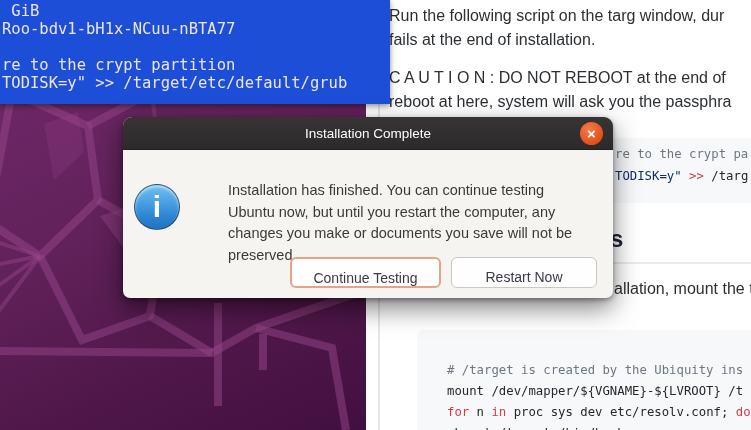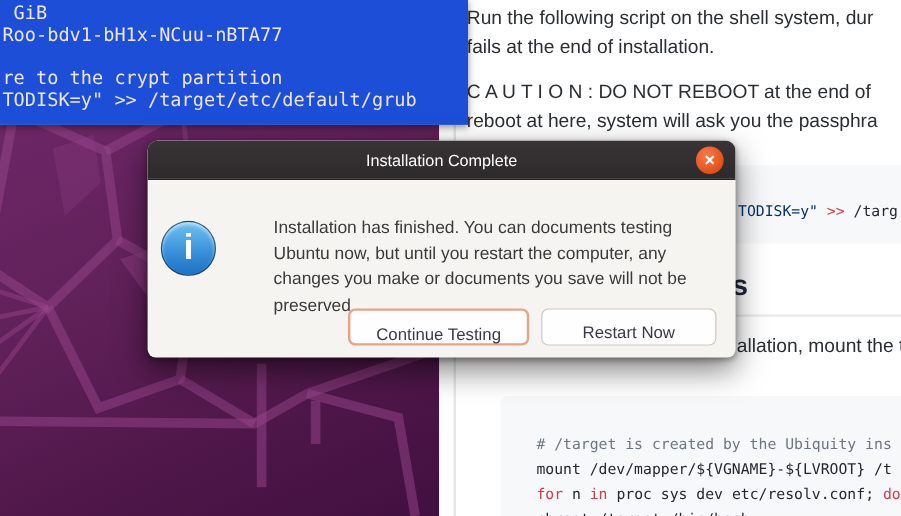--- a/index.html
+++ b/index.html
@@ -106,30 +106,31 @@
       </g>
       <polygon points="100,112 142,98 128,150" fill="#96458a" fill-opacity="0.45"></polygon>
       <polygon points="44,20 78,8 84,48 54,76" fill="#96458a" fill-opacity="0.25"></polygon>
     </svg>
   </div>
 
   <div class="docpanel">
     <div class="vline"></div>
 
     <div class="para p1">
-      <div class="pline">Run the following script on the shell system, dur</div>
+      <div class="pline">Run the following script on the targ window, dur</div>
       <div class="pline">fails at the end of installation.</div>
     </div>
 
     <div class="para p2">
       <div class="pline">C A U T I O N : DO NOT REBOOT at the end of</div>
       <div class="pline">reboot at here, system will ask you the passphra</div>
     </div>
 
     <div class="codeblock cb1">
+      <div class="cline l0"><span class="tok-com">re to the crypt pa</span></div>
       <div class="cline l1"><span class="tok-str">TODISK=y" </span><span class="tok-kw">&gt;&gt;</span><span class="tok-pla"> /targ</span></div>
     </div>
 
     <div class="hfrag">s</div>
     <div class="hrule"></div>
     <div class="p3">allation, mount the ta</div>
 
     <div class="codeblock cb2">
       <div class="cline l1"><span class="tok-com"># /target is created by the Ubiquity ins</span></div>
       <div class="cline l2"><span class="tok-pla">mount /dev/mapper/${VGNAME}-${LVROOT} /t</span></div>
@@ -139,21 +140,21 @@
   </div>
 
   <div class="dialog">
     <div class="titlebar">
       <span class="dtitle">Installation Complete</span>
       <button class="closebtn">×</button>
     </div>
     <div class="dbody">
       <div class="infoicon">i</div>
       <div class="dmsg">
-        <div>Installation has finished.  You can documents testing</div>
+        <div>Installation has finished.  You can continue testing</div>
         <div>Ubuntu now, but until you restart the computer, any</div>
         <div>changes you make or documents you save will not be</div>
         <div>preserved.</div>
       </div>
       <button class="btn btn-ct">Continue Testing</button>
       <button class="btn btn-rn">Restart Now</button>
     </div>
   </div>
 
 </div>

